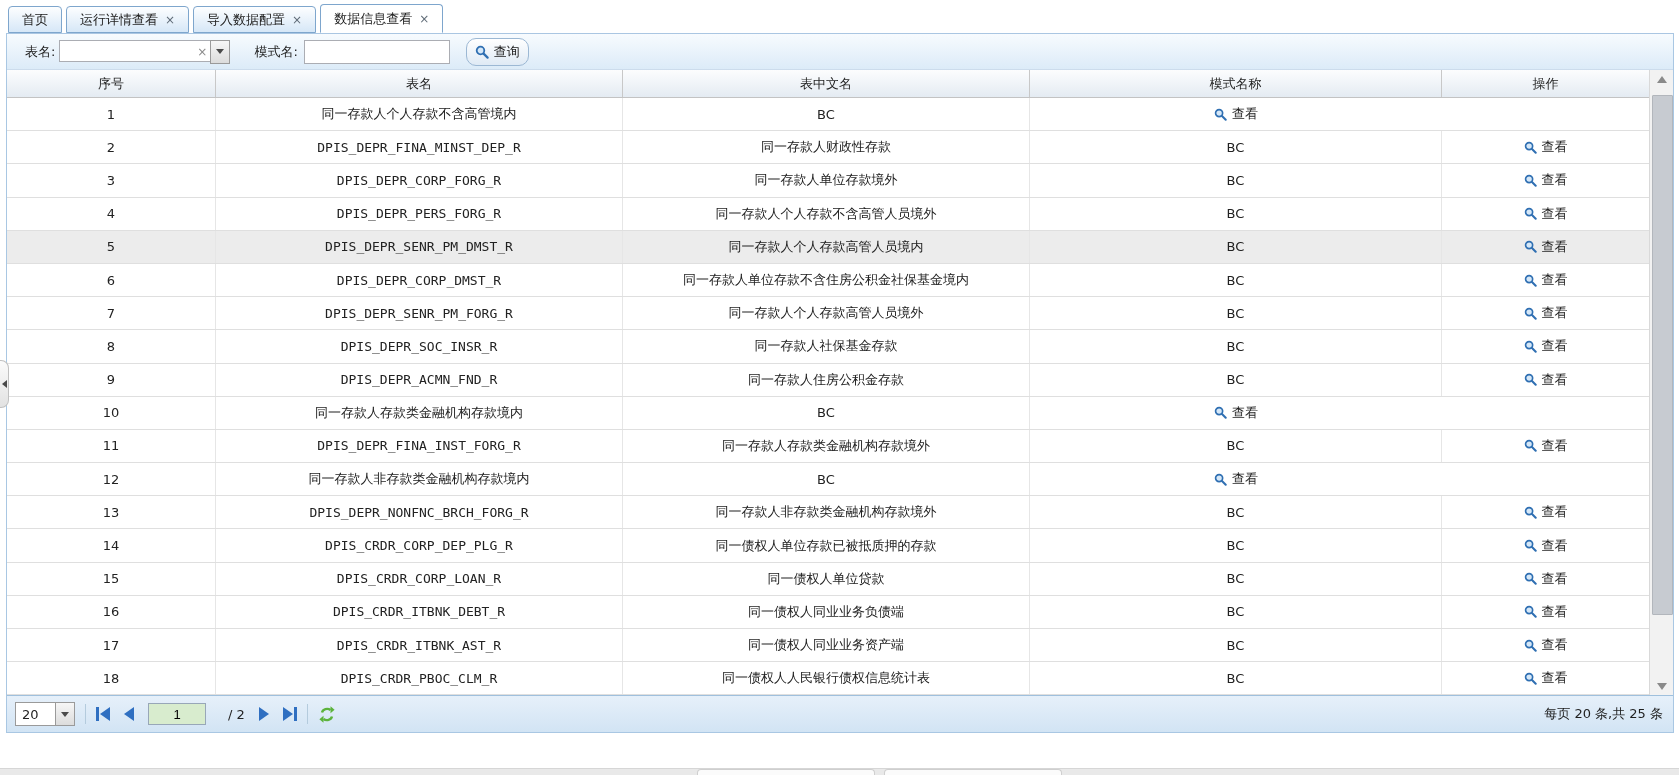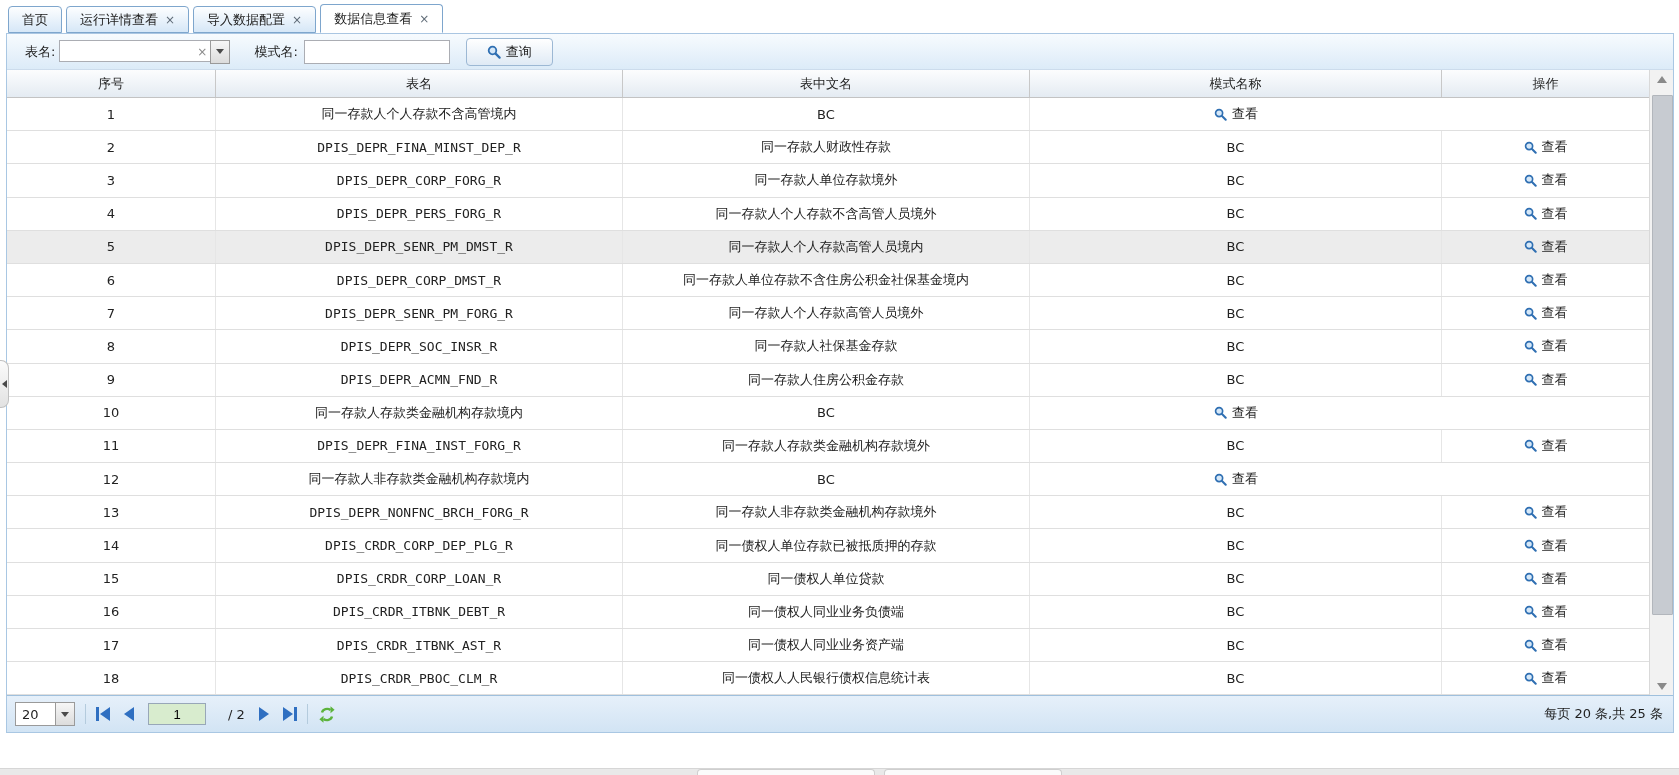--- a/index.html
+++ b/index.html
@@ -26,22 +26,22 @@
   .combo{display:flex;align-items:stretch;height:24px;}
   .combo input{width:152px;height:22px;box-sizing:border-box;border:1px solid #abadb3;border-right:none;
                padding:0 16px 0 5px;font-size:13px;outline:none;}
   .combo .clear{width:16px;margin-left:-17px;display:flex;align-items:center;justify-content:center;
                 color:#8a8a8a;font-size:12px;z-index:2;}
   .trigger{width:20px;height:24px;box-sizing:border-box;border:1px solid #9a9a9a;
            background:linear-gradient(#f6f6f6,#dcdcdc);display:flex;align-items:center;justify-content:center;}
   .chev{width:0;height:0;border:4px solid transparent;border-top:5px solid #4a4a4a;margin-top:4px;}
   .txtinput{width:146px;height:24px;box-sizing:border-box;border:1px solid #abadb3;padding:0 5px;
             font-size:13px;outline:none;margin-left:2px;}
-  .btn{margin-left:16px;height:26px;display:flex;align-items:center;gap:5px;padding:0 20px;
-       border:1px solid #9cb8d4;border-radius:4px;background:linear-gradient(#ffffff,#dfeaf5);cursor:default;}
+  .btn{margin-left:16px;height:26px;display:flex;align-items:center;gap:5px;padding:0 8px;
+       border:1px solid #9cb8d4;border-radius:10px;background:linear-gradient(#ffffff,#dfeaf5);cursor:default;}
 
   
   .table-wrap{display:flex;height:625px;}
   .tbl-main{flex:1;overflow:hidden;}
   .thead,.trow{display:grid;grid-template-columns:209px 407px 407px 412px 1fr;}
   .thead{height:27px;background:linear-gradient(#fcfdfe,#e4ebf2);border-bottom:1px solid #c3c3c3;}
   .th{display:flex;align-items:center;justify-content:center;border-right:1px solid #c8c8c8;
       box-sizing:border-box;color:#1f1f1f;}
   .trow{height:33.2px;border-bottom:1px solid #dfdfdf;background:#fff;box-sizing:border-box;}
   .trow.selected{background:#ececec;}

